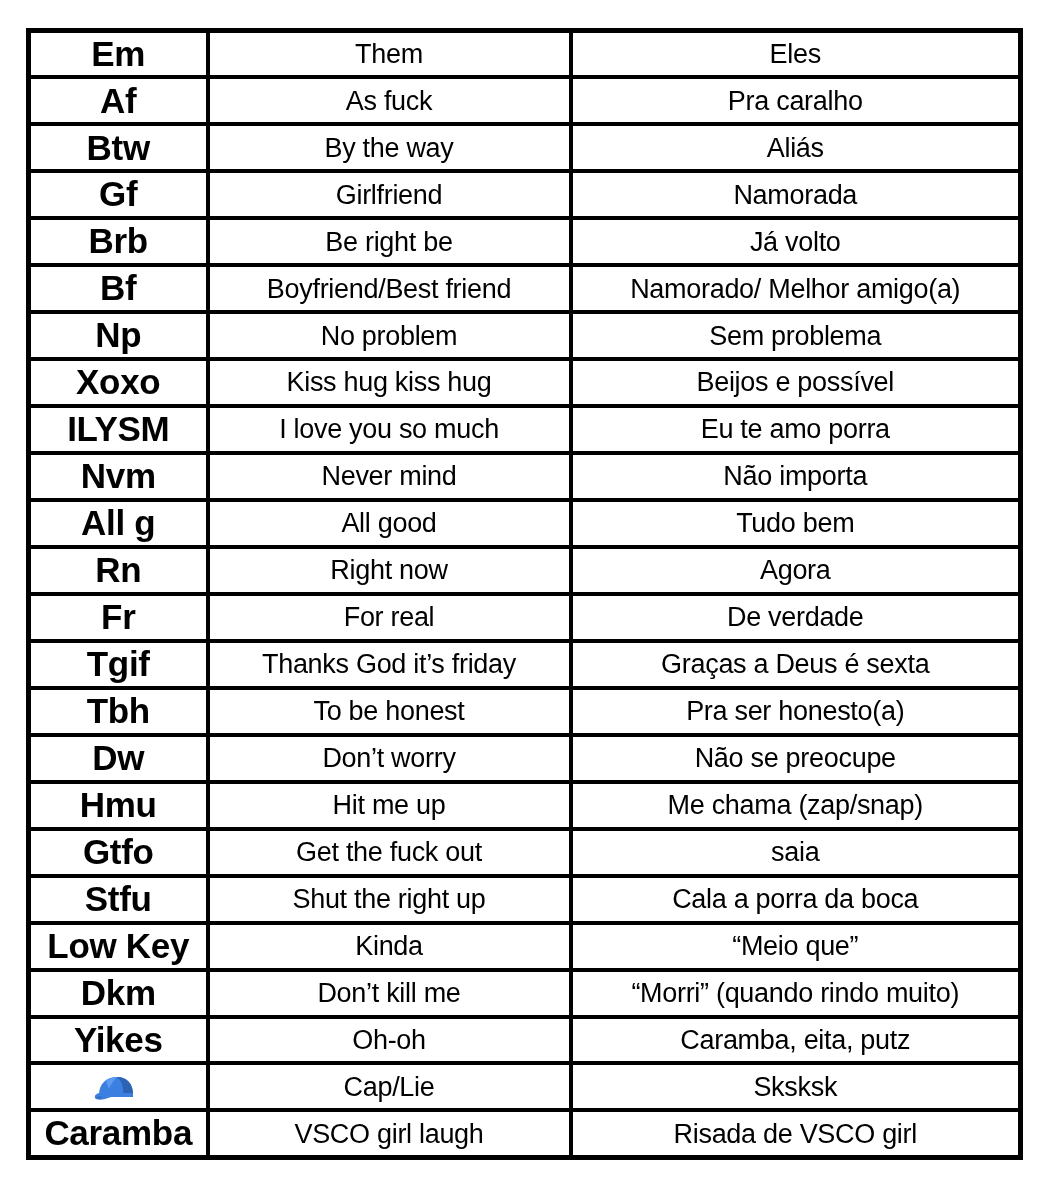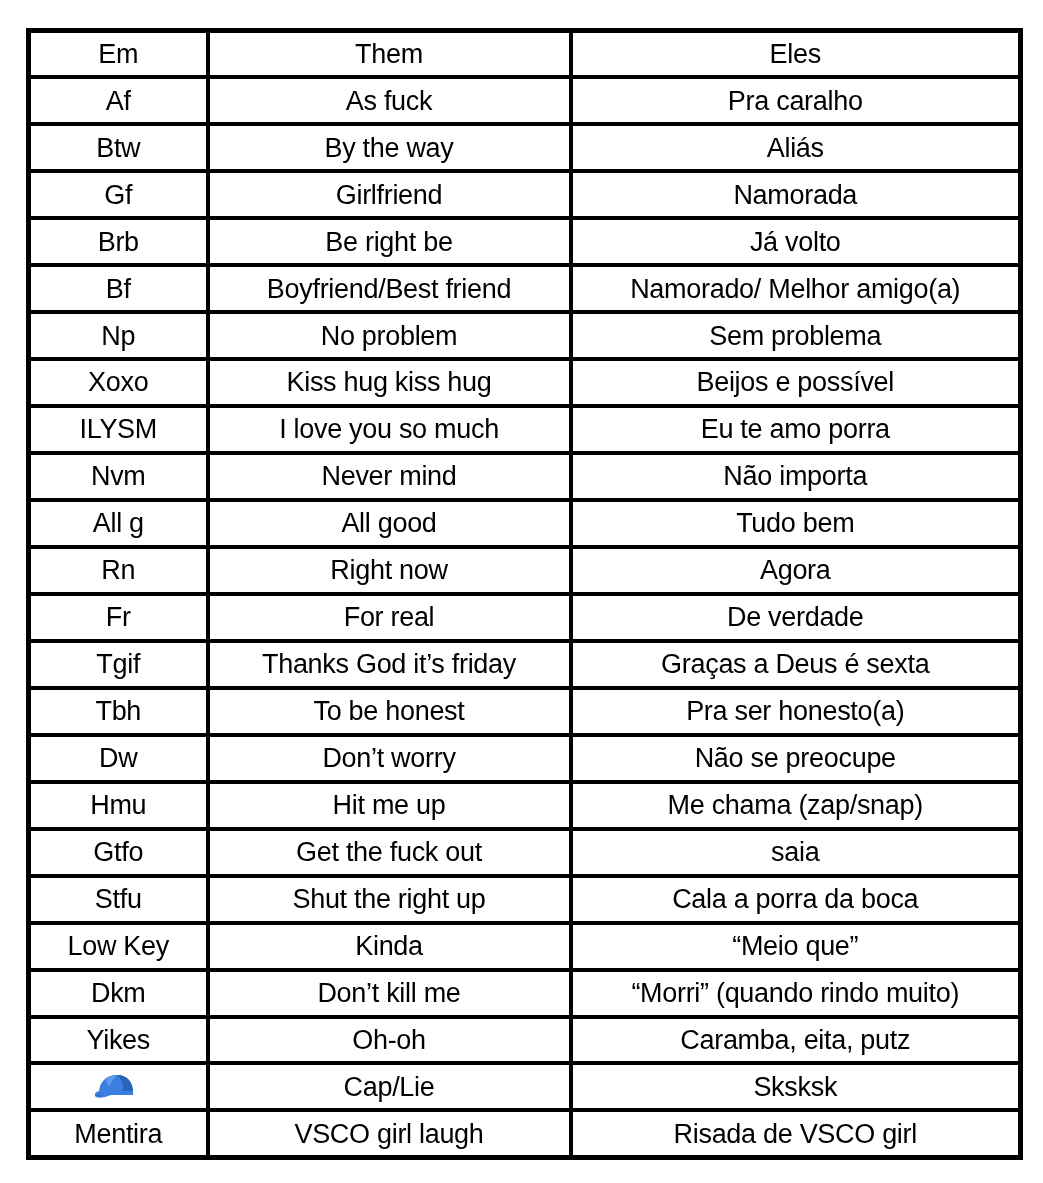--- a/index.html
+++ b/index.html
@@ -49,21 +49,22 @@
     font-size: 27px;
     line-height: 1.05;
     font-weight: 400;
     letter-spacing: -0.3px;
     white-space: nowrap;
     overflow: hidden;
     background: #ffffff;
   }
 
   table.slang-table td.cell-abbrev {
-    font-size: 27px;
+    font-size: 35px;
+    font-weight: bold;
   }
 
   
   .cap-icon {
     display: inline-block;
     width: 50px;
     height: 30px;
     vertical-align: middle;
     line-height: 0;
   }
@@ -196,19 +197,19 @@
                 <path d="M24 3 C34 3 40 10 40 20 L40 23 L30 23 C31 14 29 7 24 3 Z" fill="#2c63b5"></path>
                 <path d="M13 7 C17 4 21 3 24 3 C21 6 18 10 16 15 Z" fill="#5d9bf0"></path>
                 <path d="M8 19 C4 19 1 21 2 24 C3 26 8 26 12 25 L18 23 L8 19 Z" fill="#3b7fe0"></path>
                 <path d="M7 22 C5 22 3 23 3 24 C4 25 7 25 10 24 Z" fill="#2c63b5" opacity="0.55"></path>
                 <rect x="7" y="19" width="33" height="4" rx="1.4" fill="#3b7fe0"></rect>
               </svg></span></td>
           <td class="cell-english"><span>Cap/Lie</span></td>
           <td class="cell-portuguese"><span>Sksksk</span></td>
         </tr>
         <tr>
-          <td class="cell-abbrev"><span>Mentira</span></td>
+          <td class="cell-abbrev"><span>Caramba</span></td>
           <td class="cell-english"><span>VSCO girl laugh</span></td>
           <td class="cell-portuguese"><span>Risada de VSCO girl</span></td>
         </tr>
       </tbody>
   </table>
 </div>
 
 </body></html>

